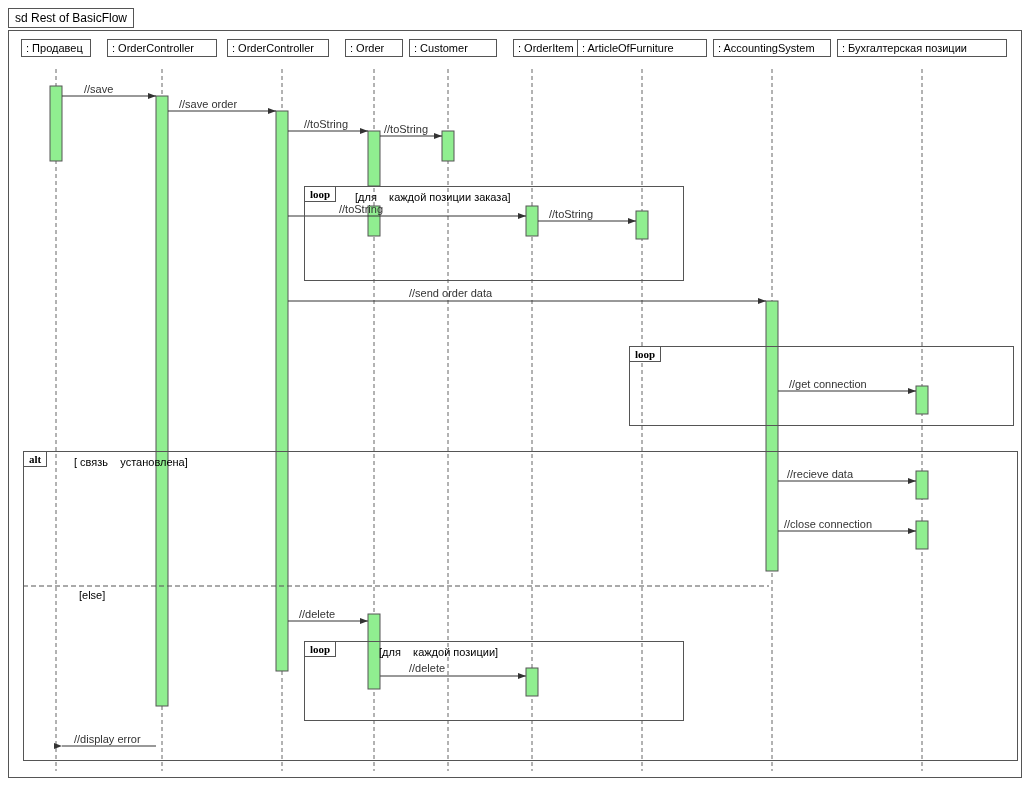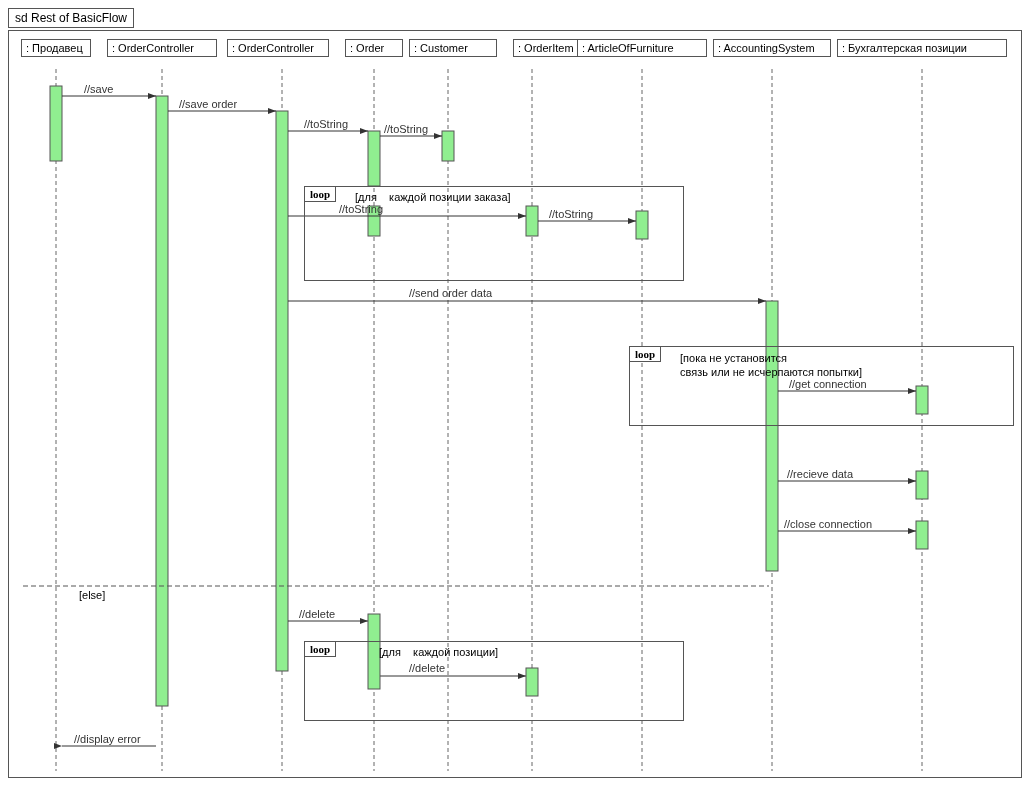--- a/index.html
+++ b/index.html
@@ -206,23 +206,26 @@
 
     </svg>
 
     <div class="fragment" style="left:295px; top:155px; width:380px; height:95px;">
       <div class="fragment-tag">loop</div>
       <div class="fragment-condition" style="top:4px; left:50px;">[для&nbsp;&nbsp;&nbsp; каждой позиции заказа]</div>
     </div>
 
     <div class="fragment" style="left:620px; top:315px; width:385px; height:80px;">
       <div class="fragment-tag">loop</div>
-      <div class="fragment-condition" style="top:4px; left:50px; font-size:11px; line-height:1.3;">[пока не установится<br>связь или не исчерпаются попытки]</div>
-    </div>
-
+    </div>
+
+    <div class="fragment" style="left:14px; top:420px; width:995px; height:310px;">
+      <div class="fragment-tag">alt</div>
+      <div class="fragment-condition" style="top:4px; left:50px;">[ связь&nbsp;&nbsp;&nbsp; установлена]</div>
+    </div>
 
     <div class="fragment" style="left:295px; top:610px; width:380px; height:80px;">
       <div class="fragment-tag">loop</div>
       <div class="fragment-condition" style="top:4px; left:50px;margin-left:24px;">[для&nbsp;&nbsp;&nbsp; каждой позиции]</div>
     </div>
 
     <div style="position:absolute; left:22px; top:558px; font-size:11px;margin-left:48px;">[else]</div>
 
   </div>
 

